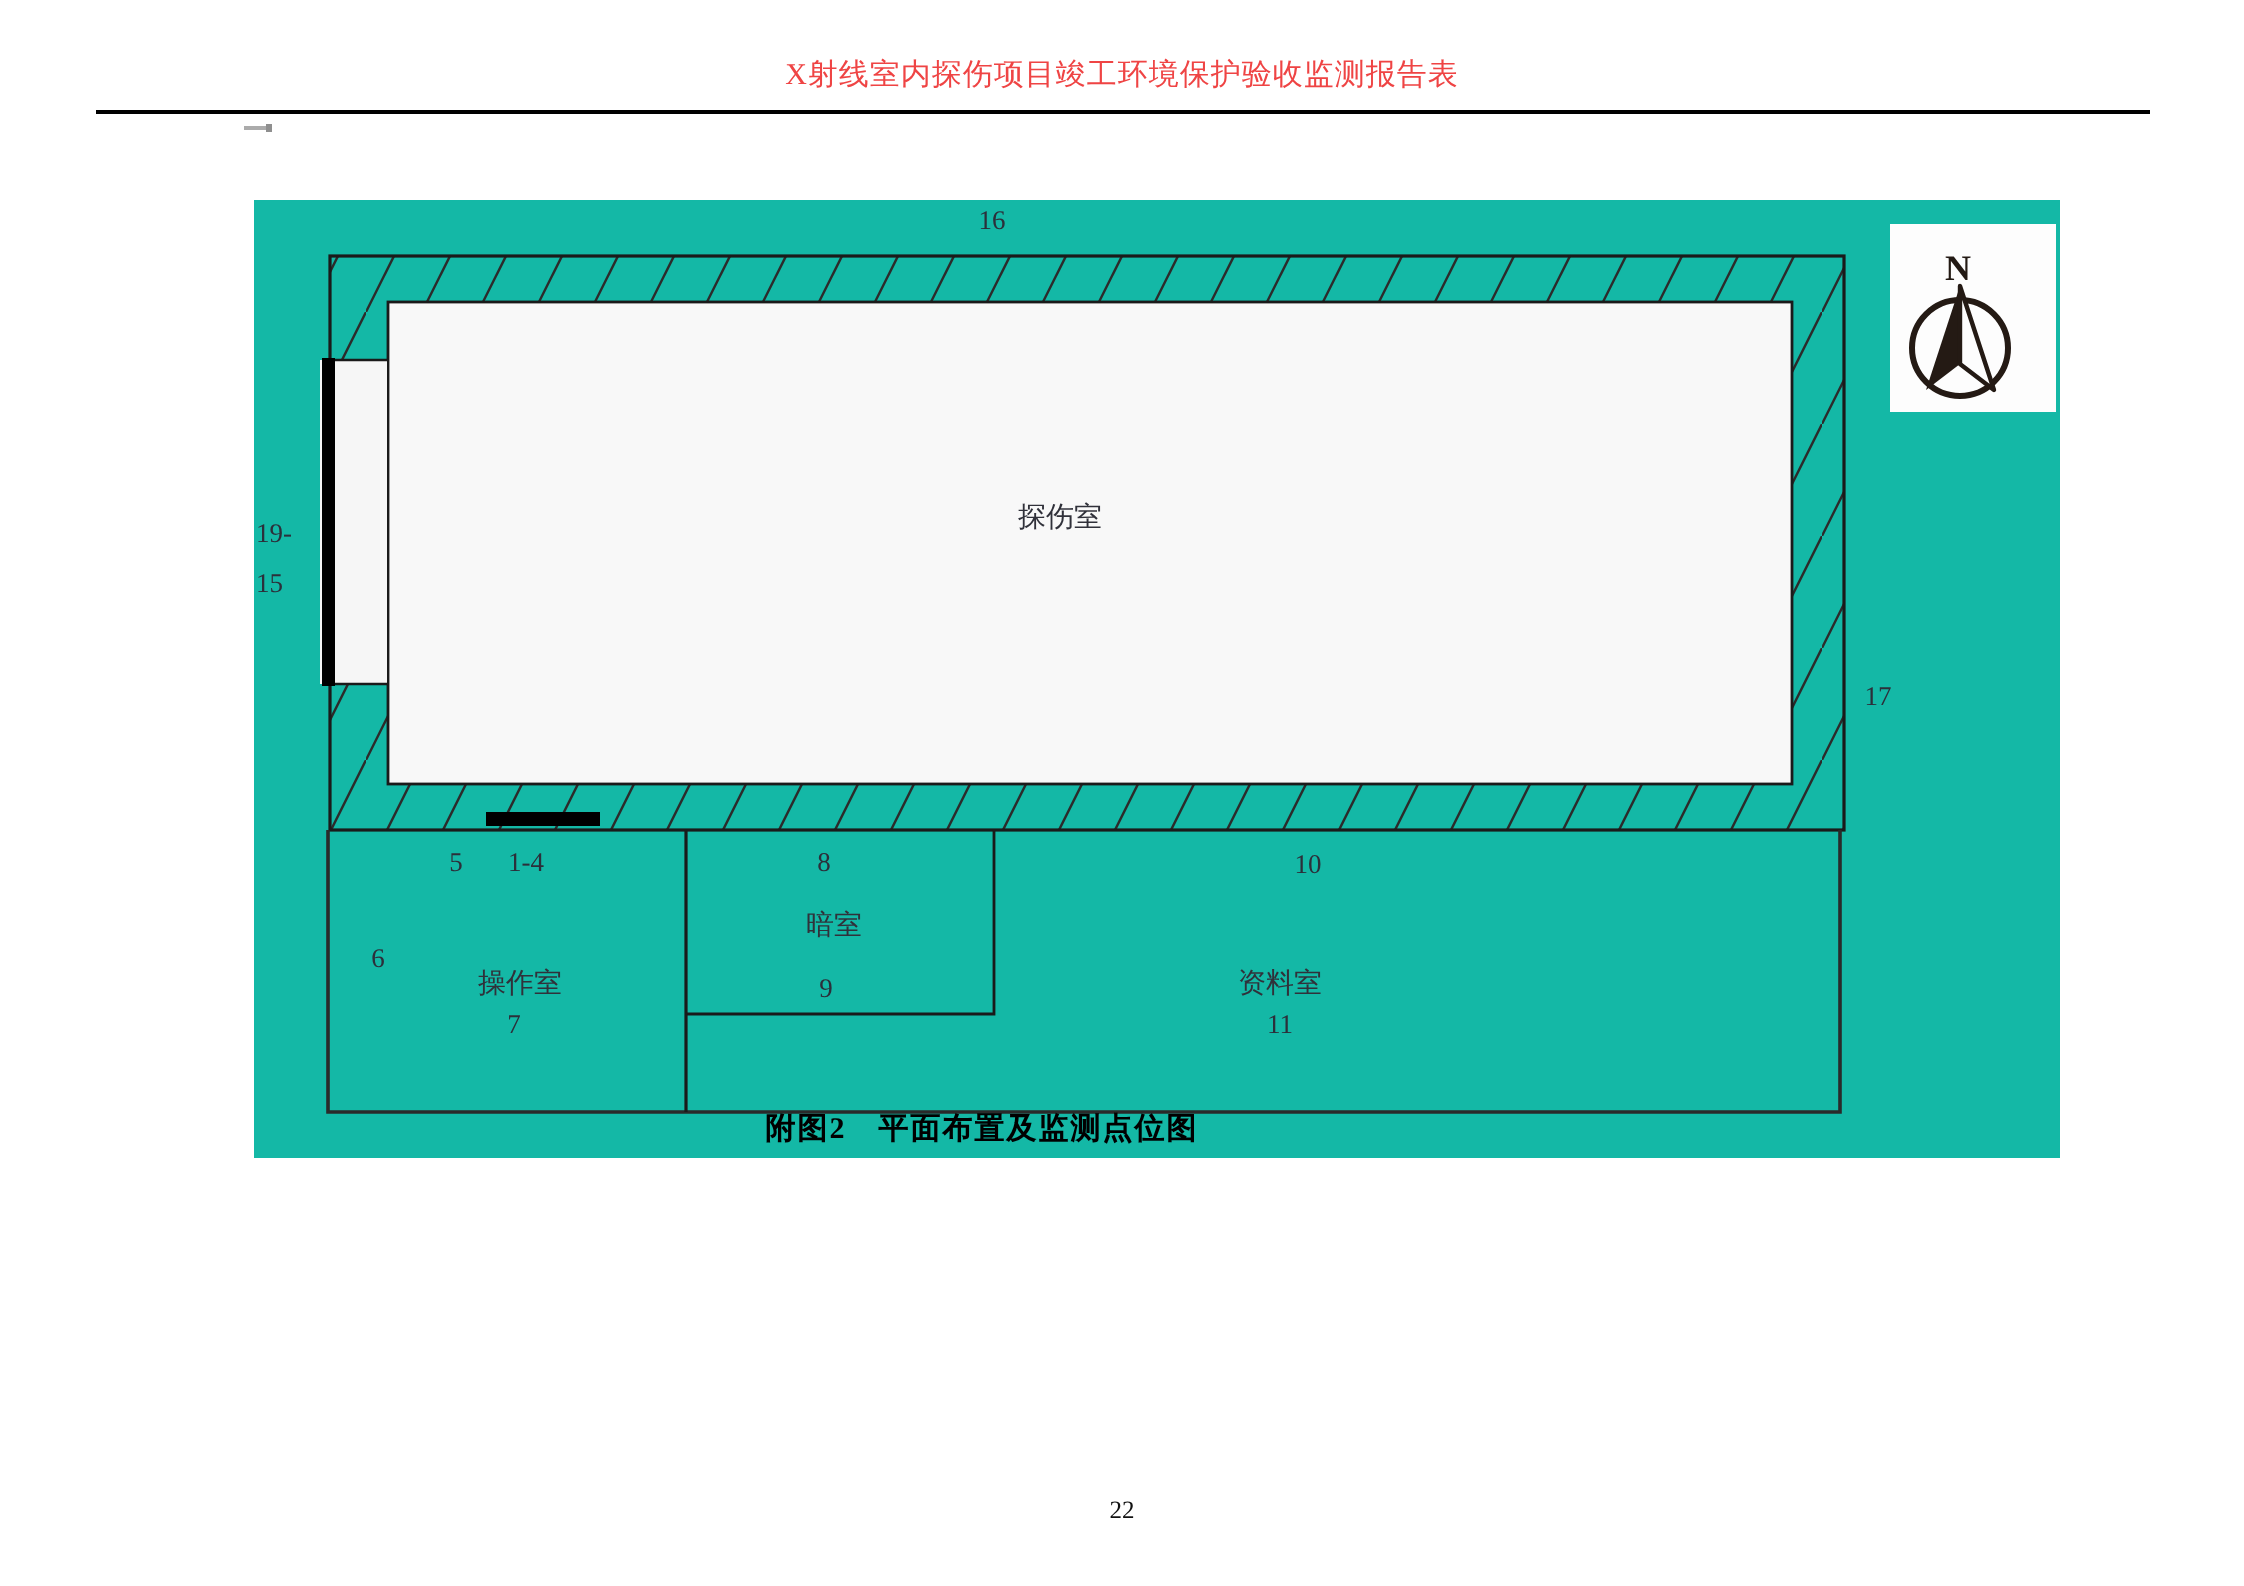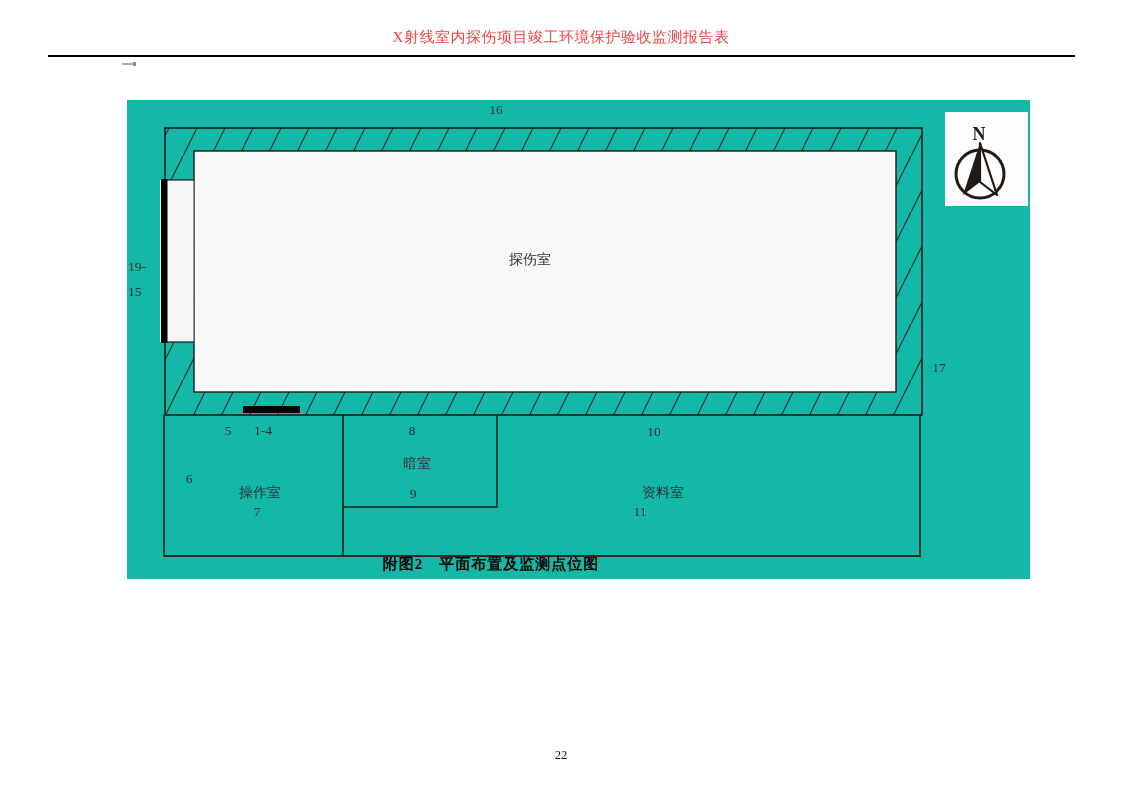--- a/index.html
+++ b/index.html
@@ -97,41 +97,41 @@
 
       <rect x="116" y="306" width="57" height="7" fill="#000"></rect>
 
       <rect x="818" y="12" width="83" height="94" fill="#fdfdfd"></rect>
       <circle cx="853" cy="74" r="24" fill="none" stroke="#241a14" stroke-width="3"></circle>
       <polygon points="853,43 836,95 853,82" fill="#241a14"></polygon>
       <polygon points="853,43 870,95 853,82" fill="#fdfdfd" stroke="#241a14" stroke-width="2.2" stroke-linejoin="round"></polygon>
     </svg>
 
     <span class="fig-label" style="left:369px;top:10px;">16</span>
-    <span class="fig-label" style="left:812px;top:268px;">17</span>
+    <span class="fig-label" style="left:812px;top:248px;">17</span>
 
     <div class="fig-label left-col" style="left:1px;top:154px;">
       <span>19-</span><br>
       <span>15</span>
     </div>
 
     <span class="fig-label room" style="left:403px;top:160px;">探伤室</span>
 
     <span class="fig-label" style="left:101px;top:331px;">5</span>
     <span class="fig-label" style="left:136px;top:331px;">1-4</span>
     <span class="fig-label" style="left:62px;top:379px;">6</span>
     <span class="fig-label room" style="left:133px;top:393px;">操作室</span>
     <span class="fig-label" style="left:130px;top:412px;">7</span>
 
     <span class="fig-label" style="left:285px;top:331px;">8</span>
     <span class="fig-label room" style="left:290px;top:364px;">暗室</span>
     <span class="fig-label" style="left:286px;top:394px;">9</span>
 
     <span class="fig-label" style="left:527px;top:332px;text-align:center;">10</span>
-    <span class="fig-label room" style="left:536px;top:393px;">资料室</span>
+    <span class="fig-label room" style="left:513px;top:393px;">资料室</span>
     <span class="fig-label" style="left:513px;top:412px;">11</span>
 
     <span class="fig-label north" style="left:852px;top:34px;">N</span>
   </div>
 
   <div id="figure-caption">附图2　平面布置及监测点位图</div>
 
   <div id="page-number">22</div>
 
 </div>

